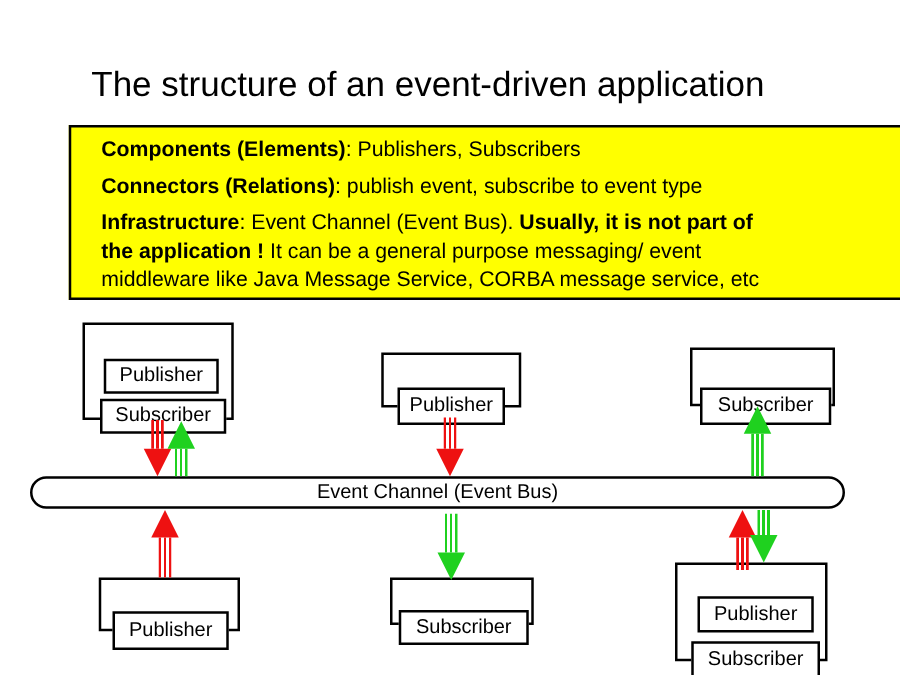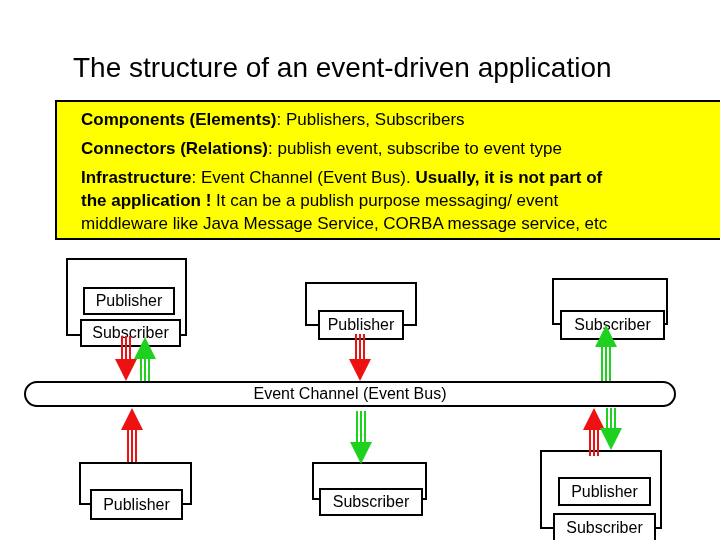--- a/index.html
+++ b/index.html
@@ -46,21 +46,21 @@
 <body>
 
 <div class="slide">
 
   <div class="title">The structure of an event-driven application</div>
 
   <div class="info-box">
     <div class="info-line pgap"><span class="b">Components (Elements)</span><span>: Publishers, Subscribers</span></div>
     <div class="info-line pgap"><span class="b">Connectors (Relations)</span><span>: publish event, subscribe to event type</span></div>
     <div class="info-line"><span class="b">Infrastructure</span><span>: Event Channel (Event Bus). </span><span class="b">Usually, it is not part of</span></div>
-    <div class="info-line"><span class="b">the application !</span><span> It can be a publish purpose messaging/ event</span></div>
+    <div class="info-line"><span class="b">the application !</span><span> It can be a general purpose messaging/ event</span></div>
     <div class="info-line"><span>middleware like Java Message Service, CORBA message service, etc</span></div>
   </div>
 
   <div class="shape" style="left:66px;top:258px;width:121px;height:78px;">
     <div class="label-box" style="left:15px;top:7px;width:92px;height:28px;">Publisher</div>
     <div class="label-box" style="left:12px;top:39px;width:101px;height:28px;">Subscriber</div>
   </div>
 
   <div class="shape" style="left:305px;top:282px;width:112px;height:44px;">
     <div class="label-box" style="left:11px;top:6px;width:86px;height:30px;">Publisher</div>

